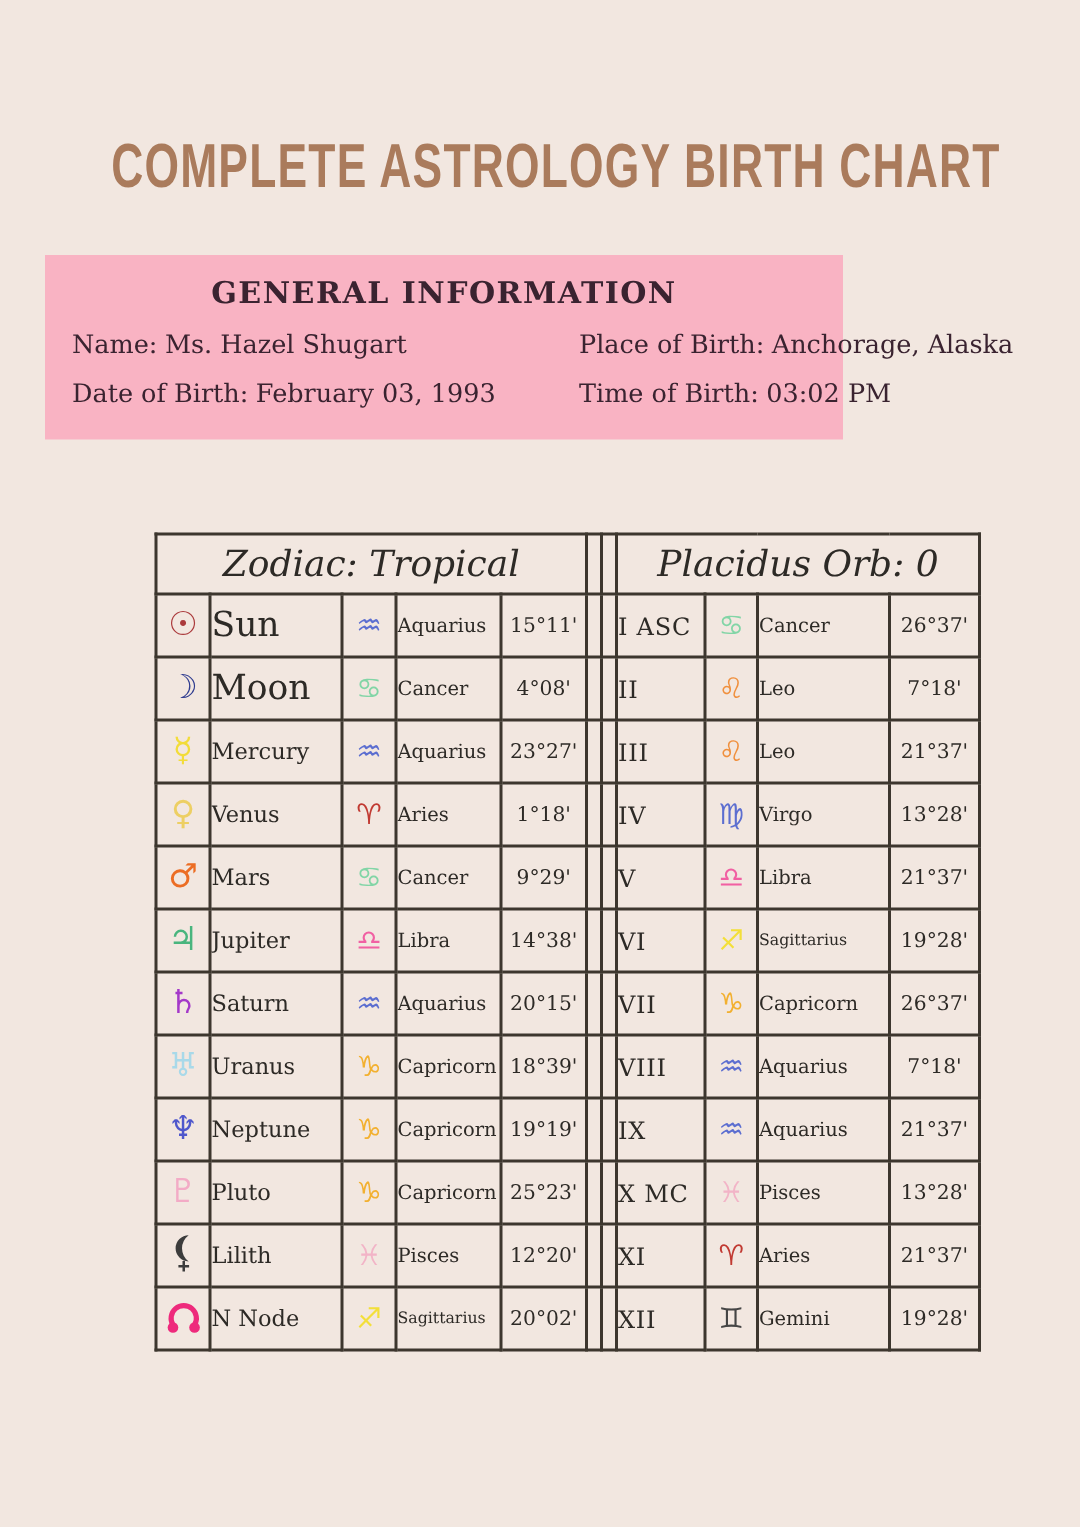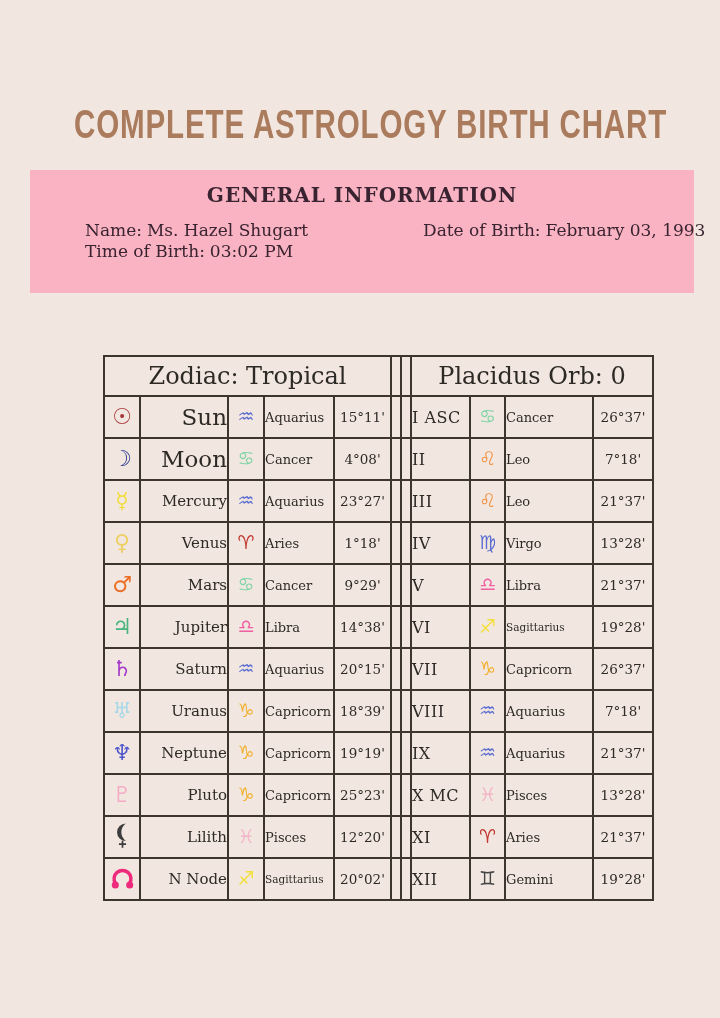--- a/index.html
+++ b/index.html
@@ -6,80 +6,81 @@
   body {
     width:720px; height:1018px;
     background:#f2e7e0;
     position:relative;
     overflow:hidden;
     font-family:"DejaVu Serif", serif;
     color:#2d2a26;
   }
 
   
-  .page-title-wrap { position:absolute; top:104px; left:0; width:720px; text-align:center; }
+  .page-title-wrap { position:absolute; top:90px; left:0; width:720px; text-align:center; }
   .page-title {
     margin:0; display:inline-block; white-space:nowrap;
     font-family:"Liberation Sans", sans-serif;
     font-weight:700; font-size:37px; letter-spacing:1px;
     color:#aa7b5c;
     transform:scale(0.8, 1.12);
   }
 
   
   .info-box {
-    position:absolute; left:30px; top:170px; width:664px; height:123px;
+    position:absolute; left:30px; top:170px; width:532px; height:123px;
     background:#f9b3c3; color:#3a2330;
   }
   .info-heading {
     text-align:center; padding-top:13px;
     font-size:20px; font-weight:700; letter-spacing:1px;
   }
   .info-grid {
     display:grid; grid-template-columns:338px 322px;
-    margin-top:13px; row-gap:1px;margin-left:37px;
+    margin-top:13px; row-gap:13px;
   }
   .info-item { font-size:17px; padding-left:18px; white-space:nowrap; }
   .info-item .val { margin-left:5px; }
 
   
   .chart-table {
     position:absolute; left:103px; top:355px;
     border-collapse:collapse; table-layout:fixed;
   }
   .chart-table th, .chart-table td {
     border:2px solid #3d362e; padding:0; overflow:hidden;
     vertical-align:middle;
   }
-  .chart-table th { height:38px; font-size:24px; font-weight:400; text-align:center; }
+  .chart-table th { height:38px; font-size:24px; font-weight:400; text-align:center;font-style:italic; }
   .chart-table tbody td { height:40px; }
 
   .icon-cell { text-align:center; }
   .glyph { font-family:"DejaVu Sans", sans-serif; font-size:22px; line-height:1; display:inline-block; }
   .glyph.sign { font-size:19px; }
   .glyph svg { display:block; margin:0 auto; }
 
-  .planet-name { font-size:15px; padding-left:4px;text-align:right; }
+  .planet-name { font-size:15px; padding-left:4px; }
   .planet-name.big { font-size:23px; }
   .sign-name { font-size:13px; padding-left:5px; }
   .sign-name.small { font-size:10.5px; }
   .degree-cell { font-size:13.5px; text-align:center;border-radius:11px; }
   .house-cell { font-size:16px; padding-left:7px; letter-spacing:0.5px; }
 </style>
 </head>
 <body>
 
 <div class="page-title-wrap">
   <h1 class="page-title">COMPLETE ASTROLOGY BIRTH CHART</h1>
 </div>
 
 <div class="info-box">
   <div class="info-heading">GENERAL INFORMATION</div>
   <div class="info-grid">
     <div class="info-item"><span>Name:</span><span class="val">Ms. Hazel Shugart</span></div>
+    <div class="info-item"><span>Place of Birth:</span><span class="val">Anchorage, Alaska</span></div>
     <div class="info-item"><span>Date of Birth:</span><span class="val">February 03, 1993</span></div>
     <div class="info-item"><span>Time of Birth:</span><span class="val">03:02 PM</span></div>
   </div>
 </div>
 
 <table class="chart-table">
   <colgroup>
     <col style="width:36px">
       <col style="width:88px">
       <col style="width:36px">

